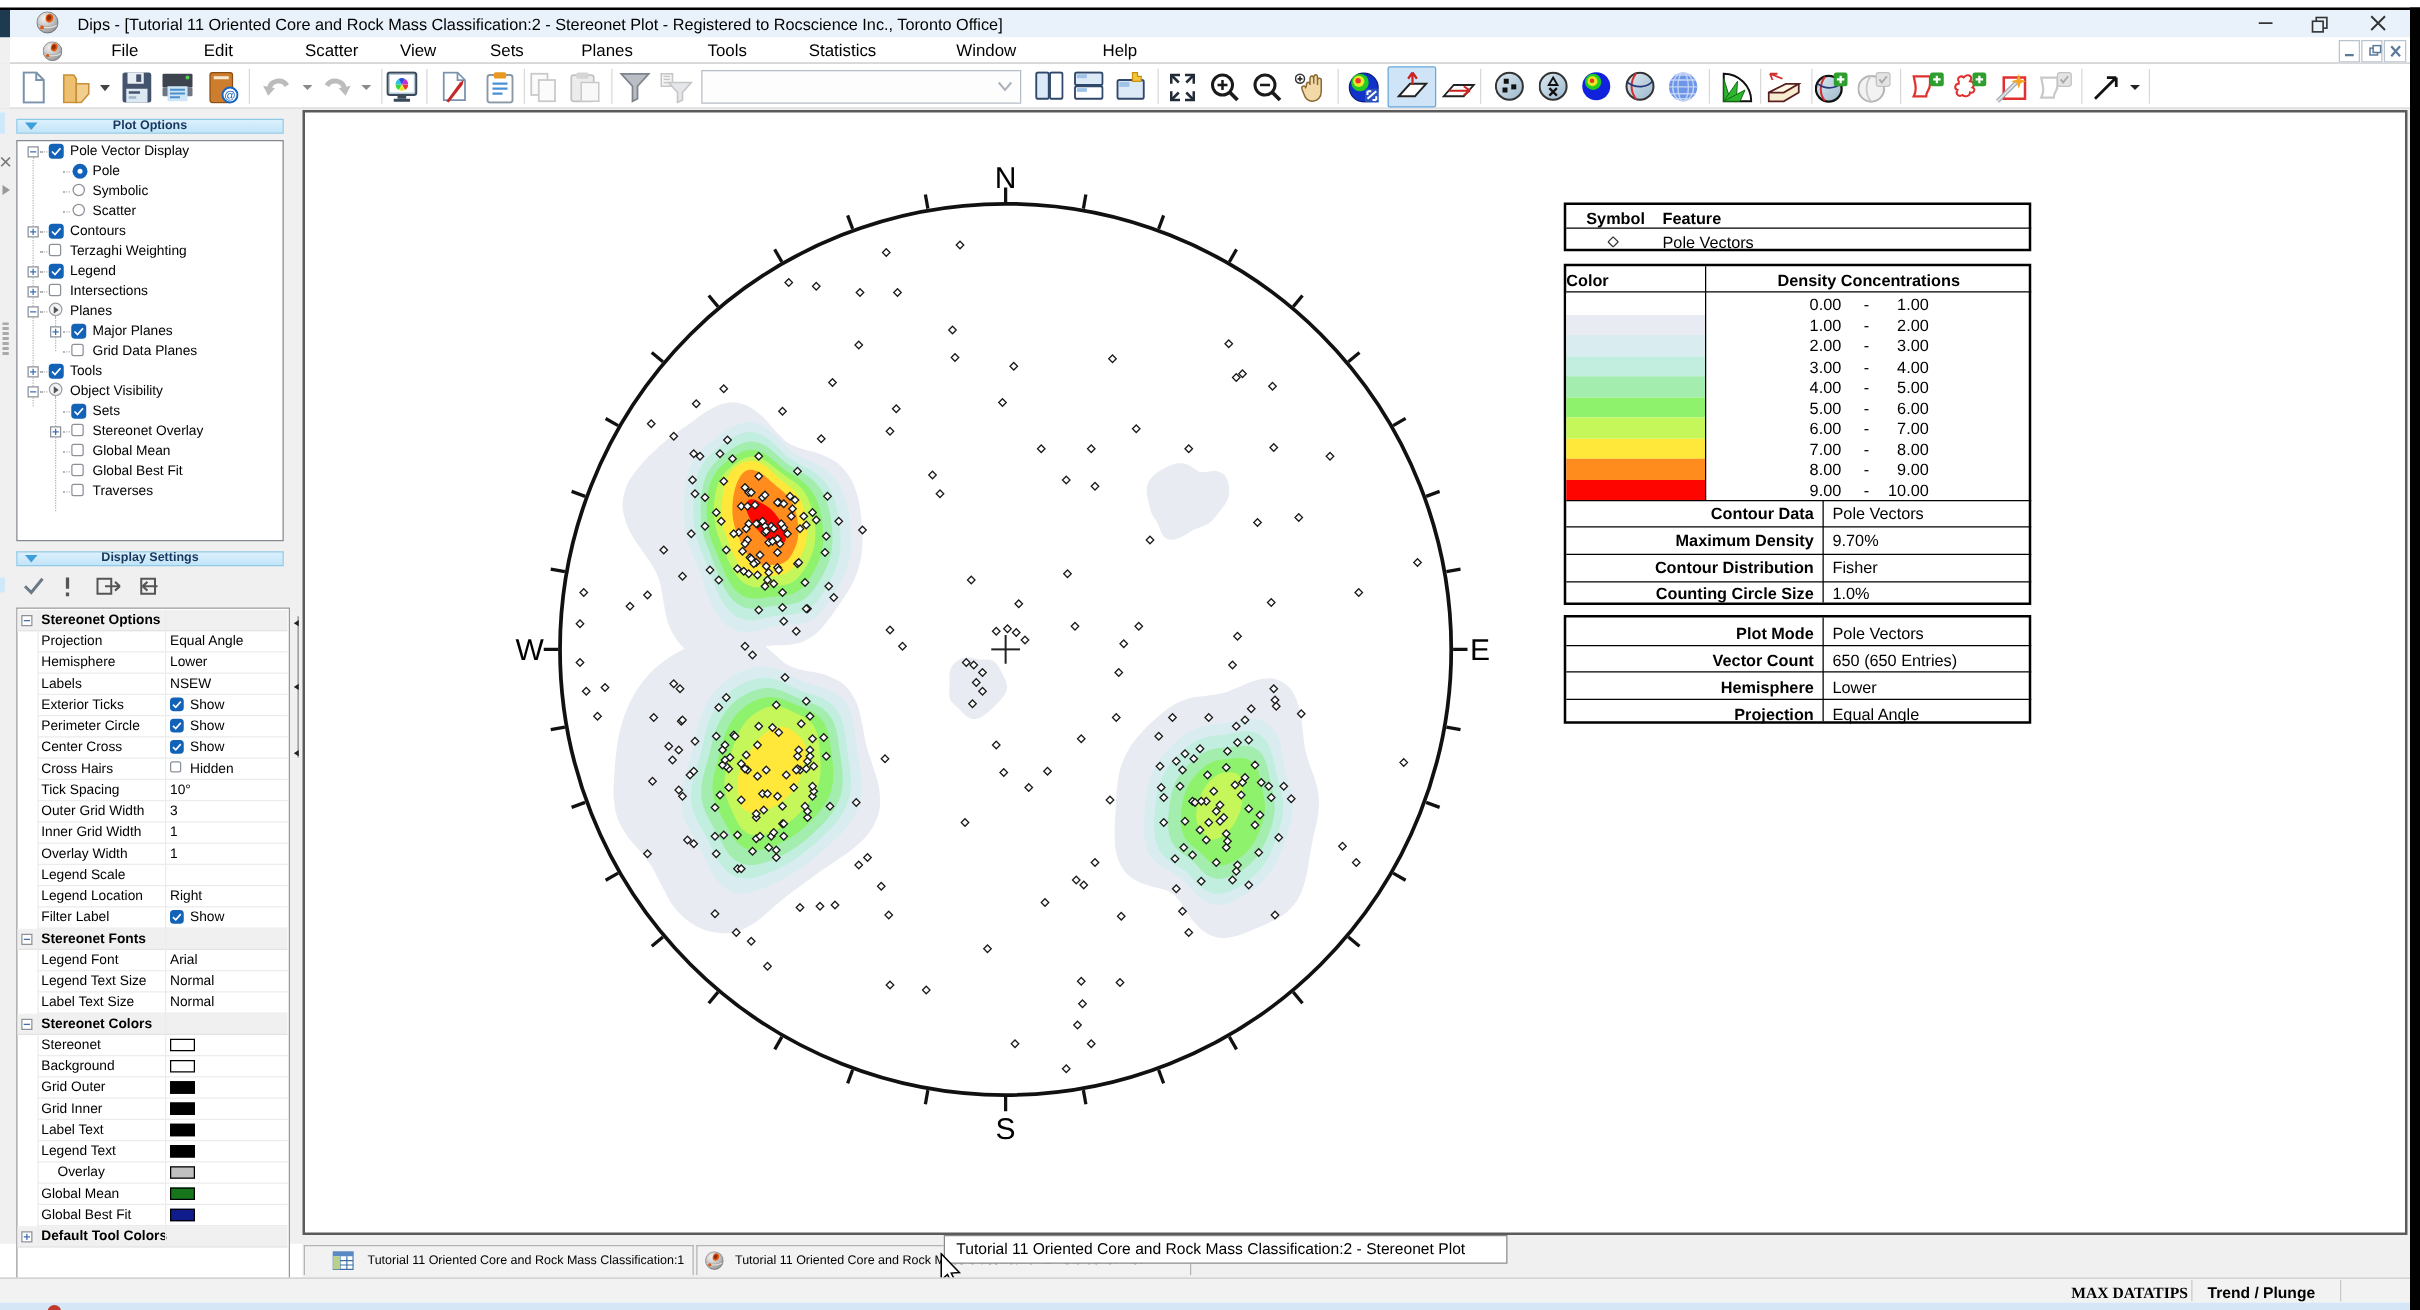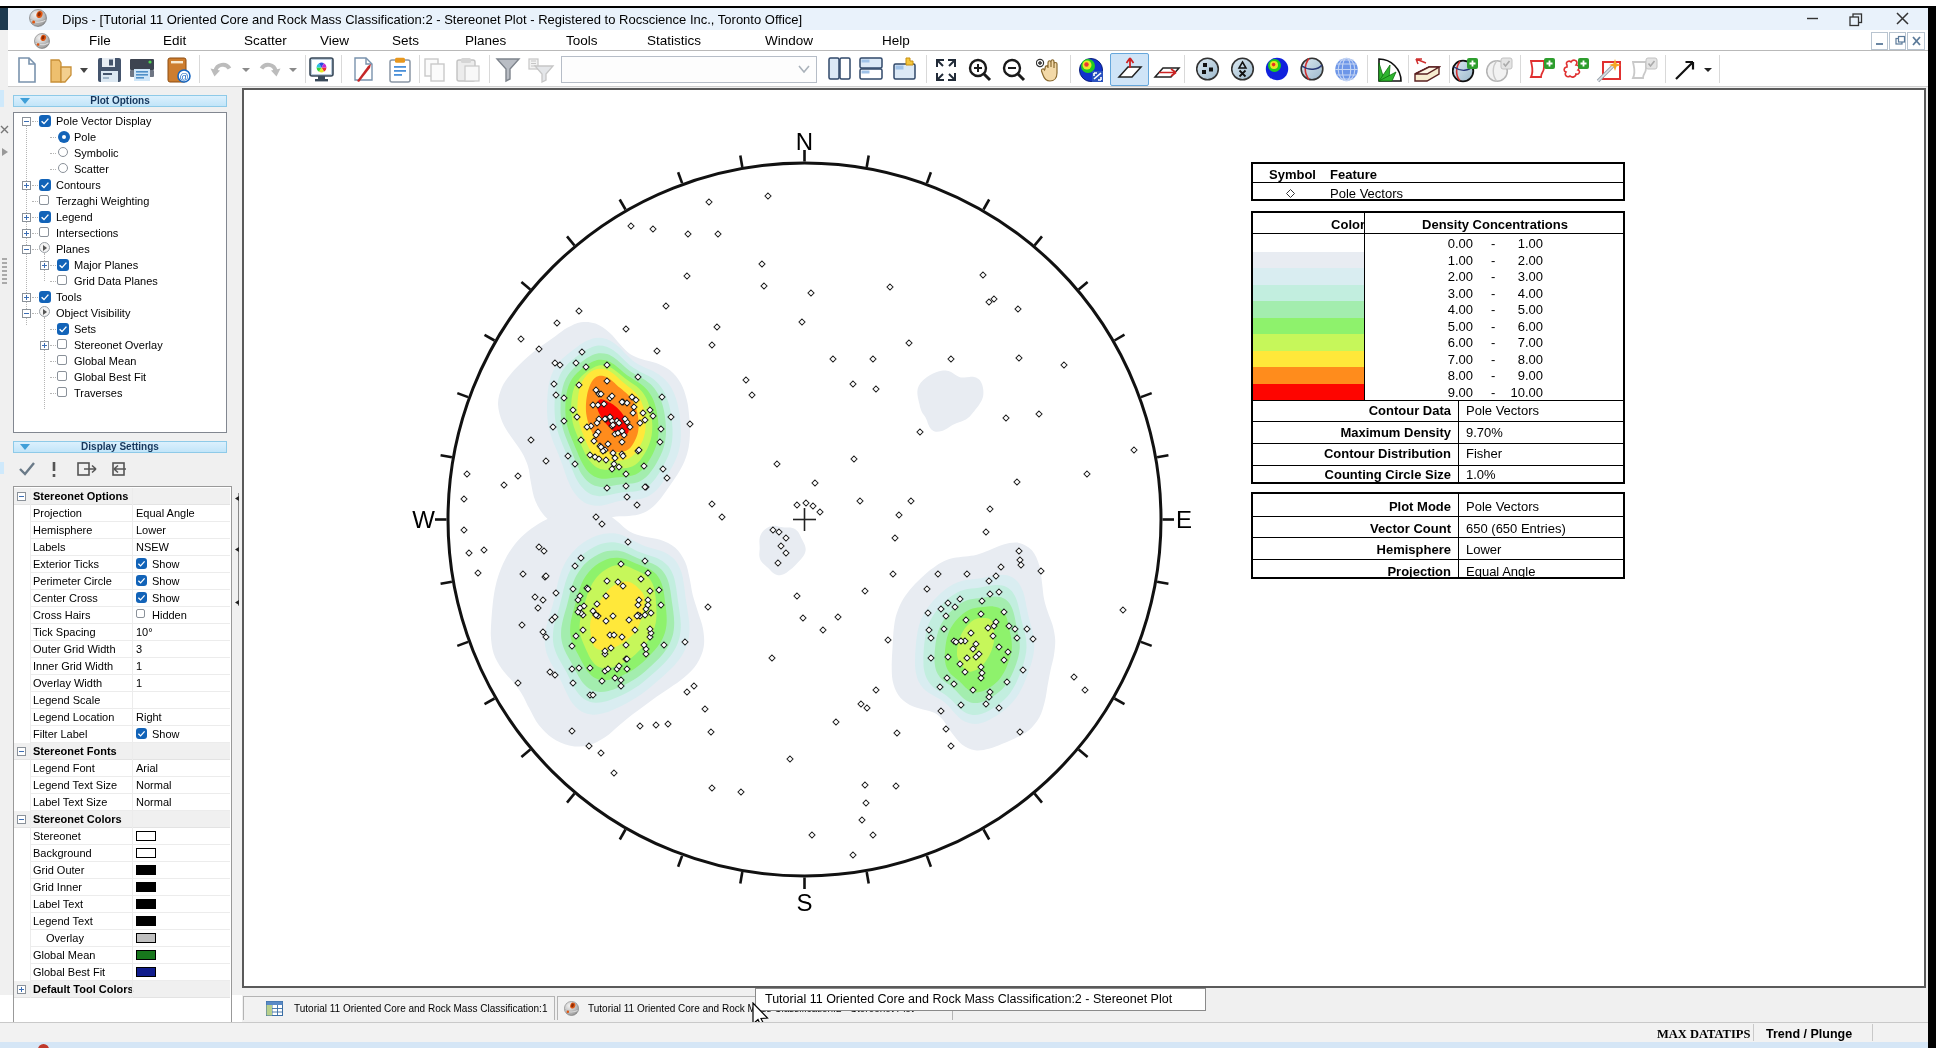--- a/index.html
+++ b/index.html
@@ -1045,21 +1045,21 @@
 <div class="abs lt" style="left:1251px;top:162px;width:374px;height:39px;">
 <div class="abs tb" style="left:16px;top:3px;">Symbol</div>
     <div class="abs tb" style="left:77px;top:3px;">Feature</div>
 <div class="abs" style="left:0;top:18px;width:372px;height:1px;background:#000;"></div>
 <svg class="abs" style="left:33px;top:25px" width="9" height="9" viewBox="0 0 9 9">
       <path d="M4.5 0.5 L8.5 4.5 L4.5 8.5 L0.5 4.5 Z" fill="#fff" stroke="#333" stroke-width="1"></path>
     </svg>
 <div class="abs tn" style="left:77px;top:22px;">Pole Vectors</div>
   </div>
 <div class="abs lt" style="left:1251px;top:211px;width:374px;height:273px;">
-<div class="abs tb" style="left:0;top:4px;width:112px;text-align:right;">Color</div>
+<div class="abs tb" style="left:0;top:4px;width:112px;text-align:left;">Color</div>
 <div class="abs tb" style="left:112px;top:4px;width:260px;text-align:center;">Density Concentrations</div>
 <div class="abs" style="left:0;top:20px;width:372px;height:1px;background:#000;"></div>
 <div class="abs" style="left:111px;top:0;width:1px;height:187px;background:#000;"></div>
 <div class="abs" style="left:0px;top:22.0px;width:111px;height:16.5px;background:#ffffff;"></div>
     <div class="abs tn" style="left:185px;top:23.0px;width:35px;text-align:right;">0.00</div>
     <div class="abs tn" style="left:238px;top:23.0px;">-</div>
     <div class="abs tn" style="left:255px;top:23.0px;width:35px;text-align:right;">1.00</div>
     <div class="abs" style="left:0px;top:38.5px;width:111px;height:16.5px;background:#e8ecf2;"></div>
     <div class="abs tn" style="left:185px;top:39.5px;width:35px;text-align:right;">1.00</div>
     <div class="abs tn" style="left:238px;top:39.5px;">-</div>

